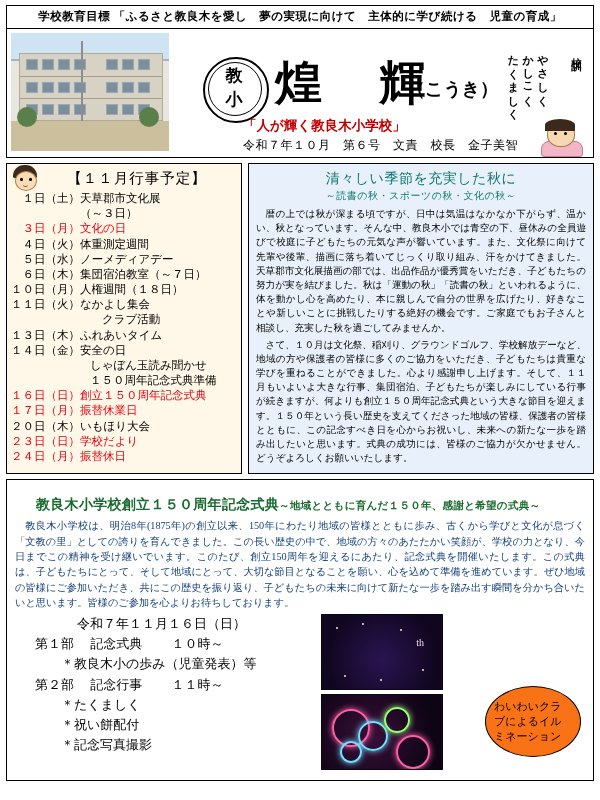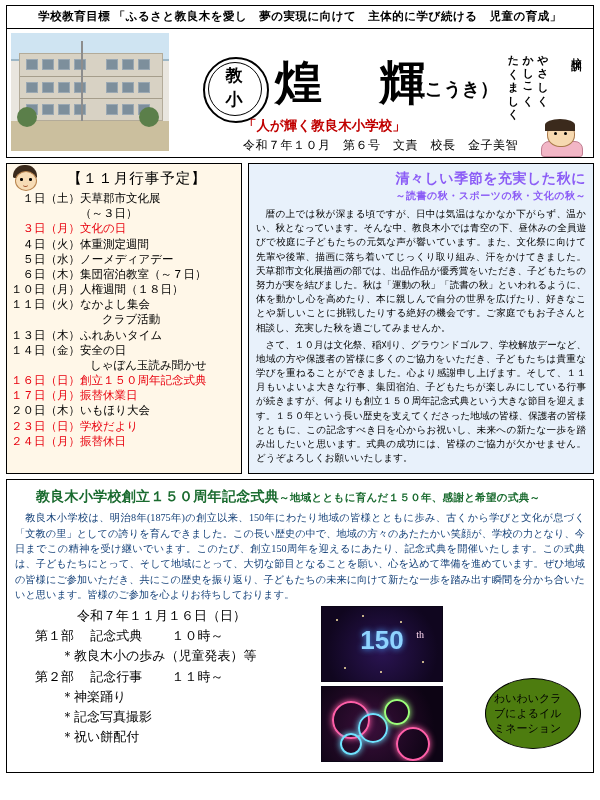--- a/index.html
+++ b/index.html
@@ -325,23 +325,23 @@
   tr.red td { color: #e8000d; }
 
   .article-box {
     flex: 1;
     border: 1.5px solid #000;
     background: #e8f1fb;
     padding: 4px 7px 5px;
     box-sizing: border-box;
   }
   .art-title1, .art-title2 {
-    text-align: right;
-    font-weight: bold;
-    color: #8b5cf6;
+    text-align: center;
+    font-weight: normal;
+    color: #0f766e;
     letter-spacing: 0.5px;
   }
   .art-title1 { font-size: 14px; margin: 2px 0 1px; }
   .art-title2 { font-size: 10px; margin: 0 0 4px; }
   .art-body {
     font-size: 9.6px;
     line-height: 1.48;
     text-align: justify;
     text-indent: 1em;
   }
@@ -353,21 +353,21 @@
     border: 1.5px solid #000;
     background: #fff;
     padding: 4px 8px 6px;
     box-sizing: border-box;
   }
   .anniv-title {
     font-size: 14px;
     font-weight: bold;
     color: #1a6b2f;
     letter-spacing: 0.3px;
-    margin: 4px 0 4px;
+    margin: 12px 0 4px;
     padding-left: 21px;
   }
   .anniv-title .small {
     font-size: 10.5px;
   }
   .anniv-body {
     font-size: 10.2px;
     line-height: 1.5;
     text-align: justify;
     text-indent: 1em;
@@ -450,21 +450,21 @@
   .img-lights .ring.g { border-color: #9cff7a; box-shadow: 0 0 6px #9cff7a; }
 
   .bubble {
     position: absolute;
     right: 4px;
     top: 72px;
     width: 96px;
     min-height: 62px;
     border: 1.5px solid #000;
     border-radius: 50%;
-    background: #4d7c0f;
+    background: #f97316;
     font-size: 11px;
     line-height: 1.35;
     padding: 12px 8px;
     box-sizing: border-box;
     text-align: left;
   }
 </style>
 </head>
 <body>
 
@@ -601,20 +601,25 @@
           <tr>
             <td class="d-day">１４日</td>
             <td class="d-dow">（金）</td>
             <td class="d-txt">安全の日</td>
           </tr>
           <tr>
             <td class="d-day"></td>
               <td class="d-dow"></td>
             <td class="d-txt" style="padding-left:10px">しゃぼん玉読み聞かせ</td>
           </tr>
+          <tr>
+            <td class="d-day"></td>
+              <td class="d-dow"></td>
+            <td class="d-txt" style="padding-left:10px">１５０周年記念式典準備</td>
+          </tr>
           <tr class="red">
             <td class="d-day">１６日</td>
             <td class="d-dow">（日）</td>
             <td class="d-txt">創立１５０周年記念式典</td>
           </tr>
           <tr class="red">
             <td class="d-day">１７日</td>
             <td class="d-dow">（月）</td>
             <td class="d-txt">振替休業日</td>
           </tr>
@@ -660,28 +665,27 @@
           <span>第１部</span>
           　<span>記念式典</span>
           　　<span>１０時～</span>
         </div>
         <div class="ln ind1">＊教良木小の歩み（児童発表）等</div>
         <div class="ln">
           <span>第２部</span>
           　<span>記念行事</span>
           　　<span>１１時～</span>
         </div>
-        <div class="ln ind1">＊神楽踊り</div>
+        <div class="ln ind1">＊たくましく</div>
+        <div class="ln ind1">＊祝い餅配付</div>
         <div class="ln ind1">＊記念写真撮影</div>
-        <div class="ln ind1">＊祝い餅配付</div>
       </div>
 
       <div class="media-col">
         <div class="img-150">
-          <div class="txt150">150</div>
           <div class="th">th</div>
           <div class="dot" style="left:14px;top:12px"></div>
           <div class="dot" style="left:40px;top:8px"></div>
           <div class="dot" style="left:78px;top:14px"></div>
           <div class="dot" style="left:100px;top:54px"></div>
           <div class="dot" style="left:22px;top:60px"></div>
           <div class="dot" style="left:58px;top:64px"></div>
         </div>
 
         <div class="img-lights">

